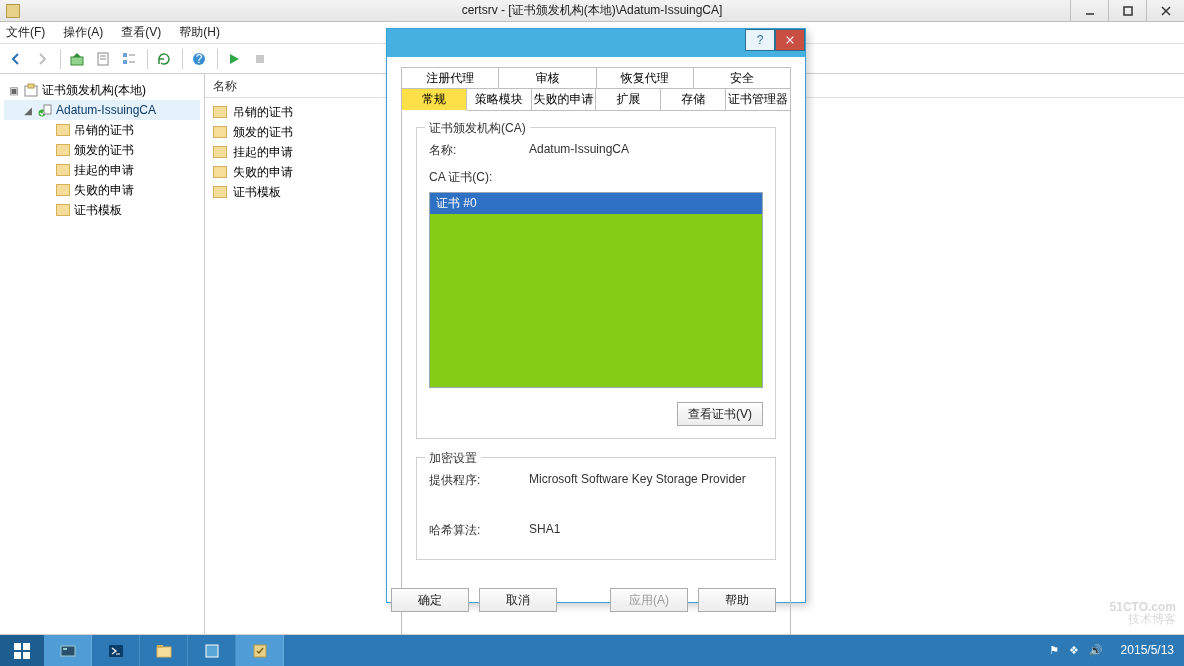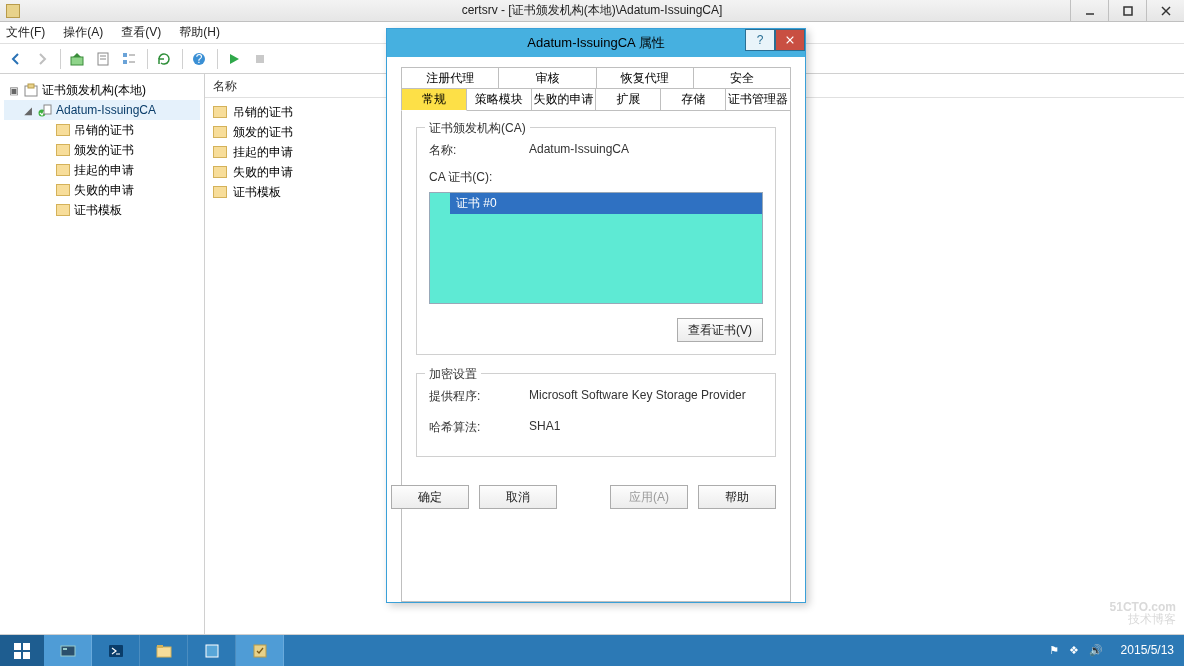--- a/index.html
+++ b/index.html
@@ -58,21 +58,21 @@
   .dlg-tabs-row .tab.active { background:#fde047; border-bottom:1px solid #fff; position:relative; z-index:2;}
   .dlg-tabs-row.row2 .tab { border-top:none;}
   .tab-content { border:1px solid #bfbfbf; border-top:none; flex:1; padding: 16px 14px 14px 14px; display:flex; flex-direction:column;}
 
   .group { border:1px solid #d0d0d0; padding: 14px 12px 12px 12px; position:relative; margin-bottom:18px;}
   .group-title { position:absolute; top:-8px; left:8px; background:#fff; padding:0 4px; color:#333;}
   .kv { display:flex; margin-bottom:8px;}
   .kv .k { width:100px; color:#333;}
   .kv .v { color:#333;}
   .cert-list-label { margin:10px 0 6px 0; color:#333;}
-  .cert-list { border:1px solid #98a8b8; height:112px; background:#5eead4;padding-left:20px;}
+  .cert-list { border:1px solid #98a8b8; height:196px; background:#84cc16;}
   .cert-list .selrow { background:#2f71c2; color:#fff; padding:2px 6px;}
   .view-cert-row { display:flex; justify-content:flex-end; margin-top:14px;}
   .btn { min-width:78px; height:24px; border:1px solid #acacac; background:linear-gradient(#fdfdfd,#ececec); display:inline-flex; align-items:center; justify-content:center; padding:0 10px; color:#222;}
   .btn.disabled { color:#9a9a9a;margin-left:43px; }
   .dlg-footer { padding: 10px 0 14px 0; display:flex; justify-content:flex-end; gap:10px;}
 
   
   .taskbar { position:absolute; left:0; right:0; bottom:0; height:31px; background:#2c79b5; display:flex; align-items:stretch;}
   .taskbar .start { width:44px; background:#1e5d90; display:flex; align-items:center; justify-content:center;}
   .taskbar .start svg { width:18px; height:18px;}
@@ -252,21 +252,20 @@
       <div class="list-item">
           <span class="folder-icon"></span>
           <span>证书模板</span>
         </div>
     </div>
   </div>
 </div>
 
 <div class="dialog">
   <div class="dlg-titlebar">
-    <div class="dlg-title">Adatum-IssuingCA 属性</div>
     <div class="dlg-btns">
       <div class="dlg-help-btn">?</div>
       <div class="dlg-close-btn">
           <svg viewBox="0 0 12 12" width="10" height="10">
             <line x1="2" y1="2" x2="10" y2="10" stroke="#fff" stroke-width="1.5"></line>
             <line x1="10" y1="2" x2="2" y2="10" stroke="#fff" stroke-width="1.5"></line>
           </svg>
         </div>
     </div>
   </div>
@@ -301,21 +300,21 @@
           <div class="btn">查看证书(V)</div>
         </div>
       </div>
 
       <div class="group">
         <div class="group-title">加密设置</div>
         <div class="kv">
           <div class="k">提供程序:</div>
           <div class="v">Microsoft Software Key Storage Provider</div>
         </div>
-        <div class="kv" style="margin-top:14px;">
+        <div class="kv" style="margin-top:33px;">
           <div class="k">哈希算法:</div>
           <div class="v">SHA1</div>
         </div>
       </div>
 
       <div class="dlg-footer">
         <div class="btn">确定</div>
         <div class="btn">取消</div>
         <div class="btn disabled">应用(A)</div>
         <div class="btn">帮助</div>

